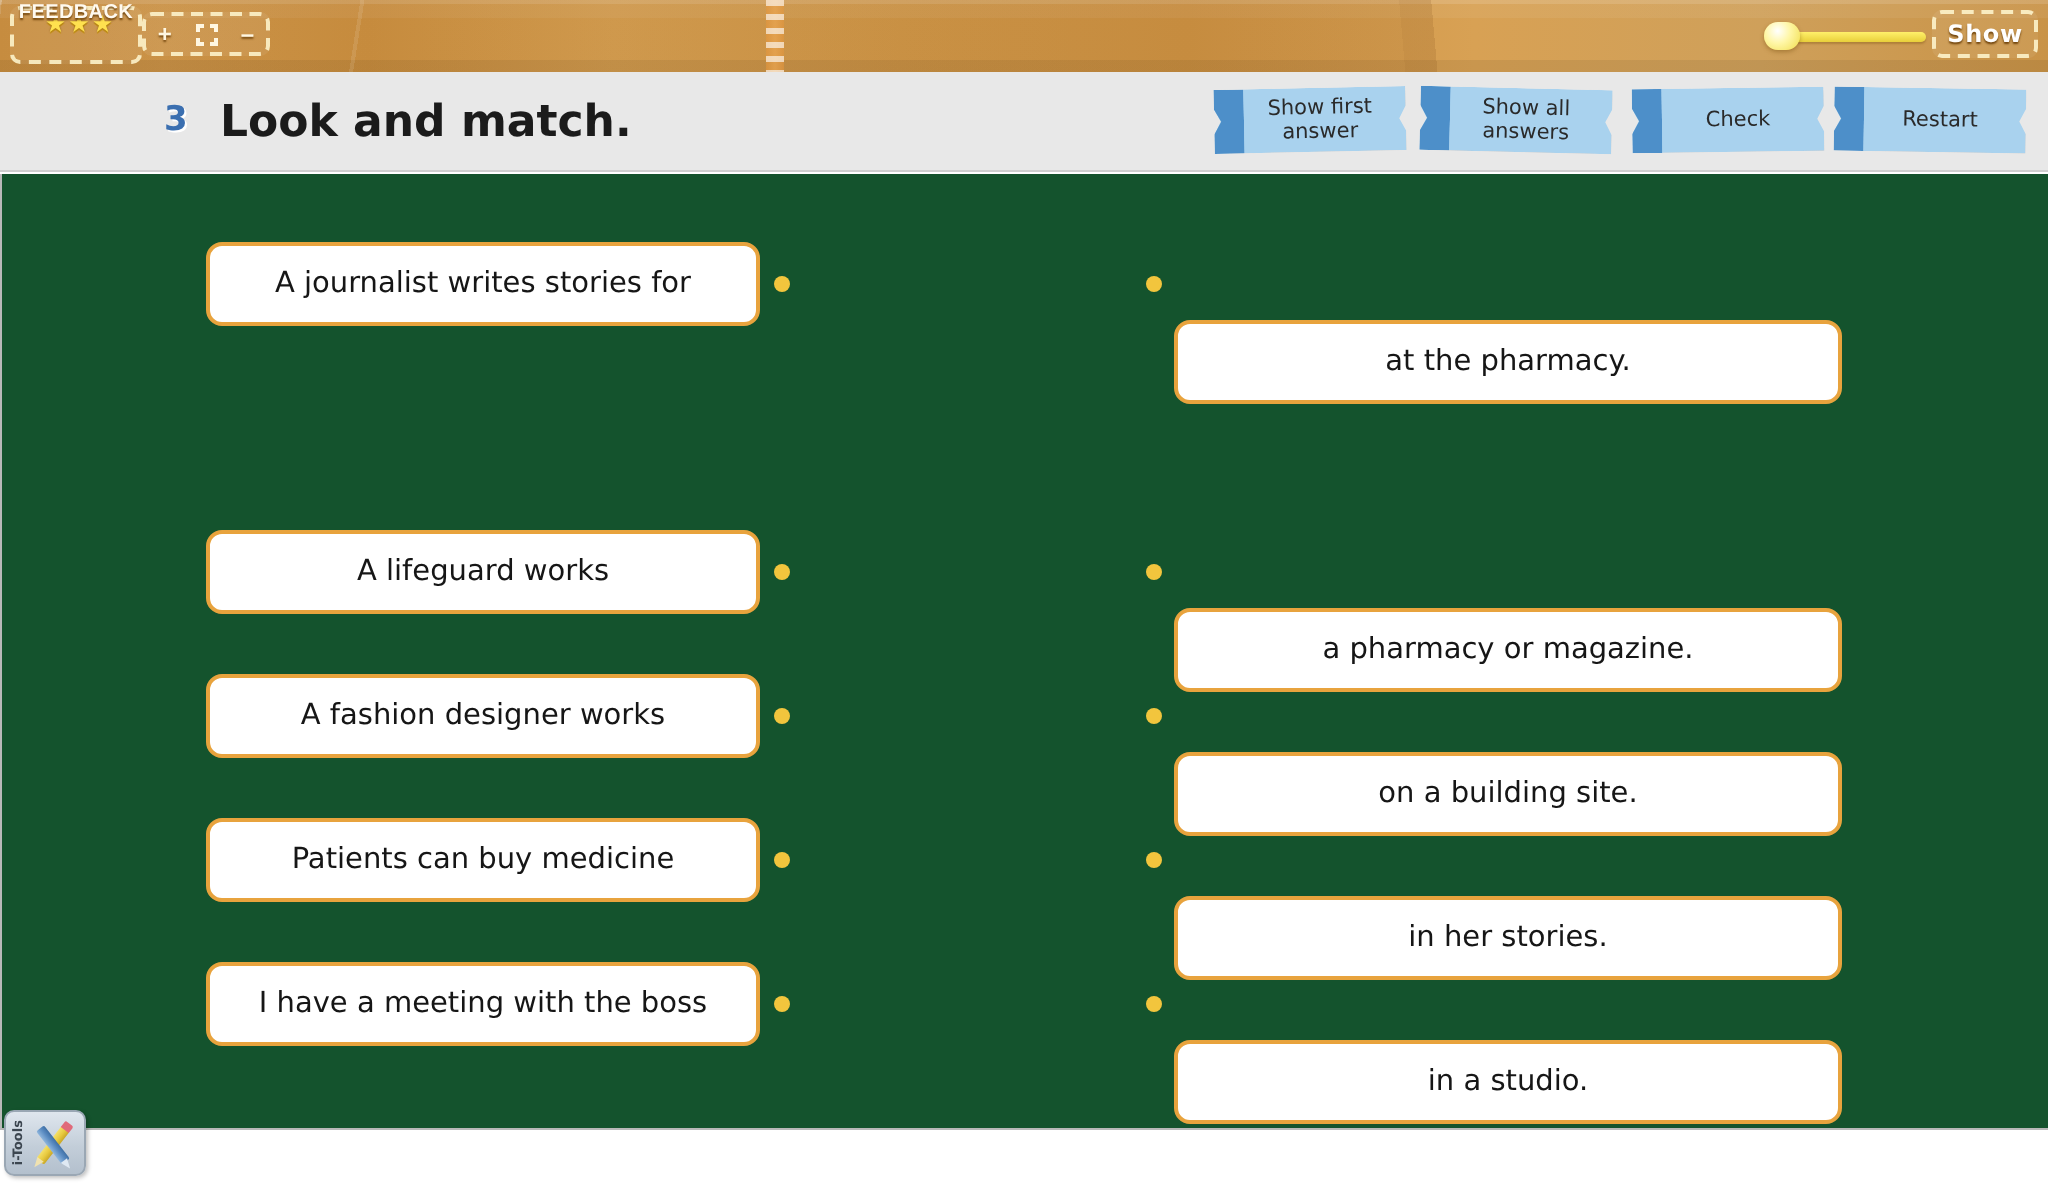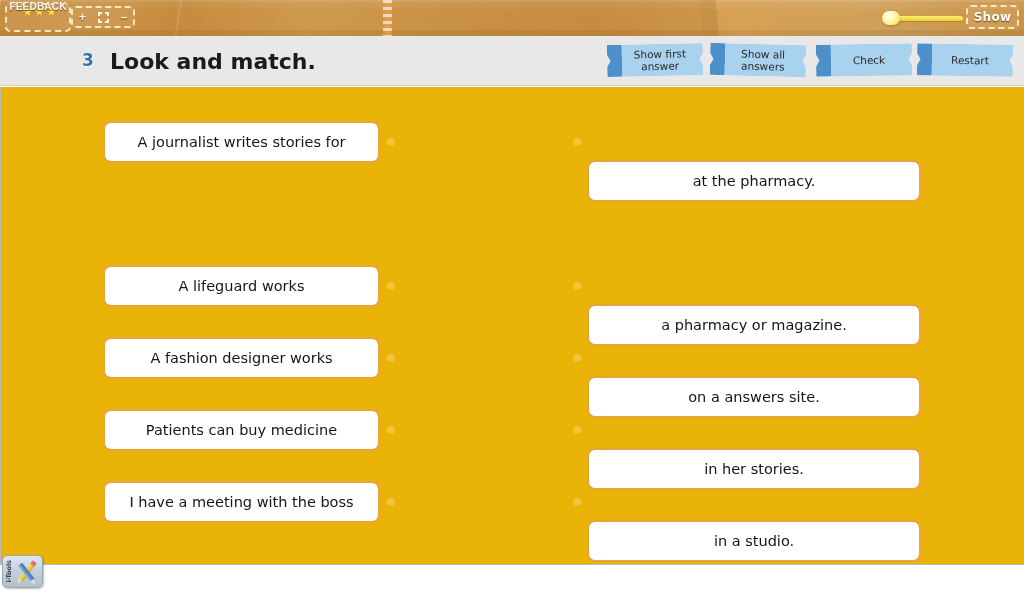--- a/index.html
+++ b/index.html
@@ -206,21 +206,21 @@
   .t0 { left: 0px;   width: 96px; transform: rotate(-1.2deg); }
   .t1 { left: 103px; width: 96px; transform: rotate(1.4deg); }
   .t2 { left: 209px; width: 96px; transform: rotate(-0.8deg); }
   .t3 { left: 310px; width: 96px; transform: rotate(0.9deg); }
 
   
   .canvas {
     position: absolute;
     left: 0; top: 87px;
     width: 1024px; height: 478px;
-    background: #eab308;
+    background: #14532d;
     border-left: 1px solid #b9b9b9;
     border-bottom: 1px solid #b9b9b9;
     box-sizing: border-box;
   }
 
   .row { position: absolute; left: 0; width: 1024px; height: 42px; }
   .r0 { top: 34px; }
   .r1 { top: 106px; }
   .r2 { top: 178px; }
   .r3 { top: 250px; }
@@ -403,21 +403,21 @@
     </div>
   </div>
 
   <div class="row r3">
     <div class="card card-left">
       <span class="ctext">A fashion designer works</span>
     </div>
     <div class="dot dot-left"></div>
     <div class="dot dot-right"></div>
     <div class="card card-right">
-      <span class="ctext">on a answers site.</span>
+      <span class="ctext">on a building site.</span>
     </div>
   </div>
 
   <div class="row r4">
     <div class="card card-left">
       <span class="ctext">Patients can buy medicine</span>
     </div>
     <div class="dot dot-left"></div>
     <div class="dot dot-right"></div>
     <div class="card card-right">

